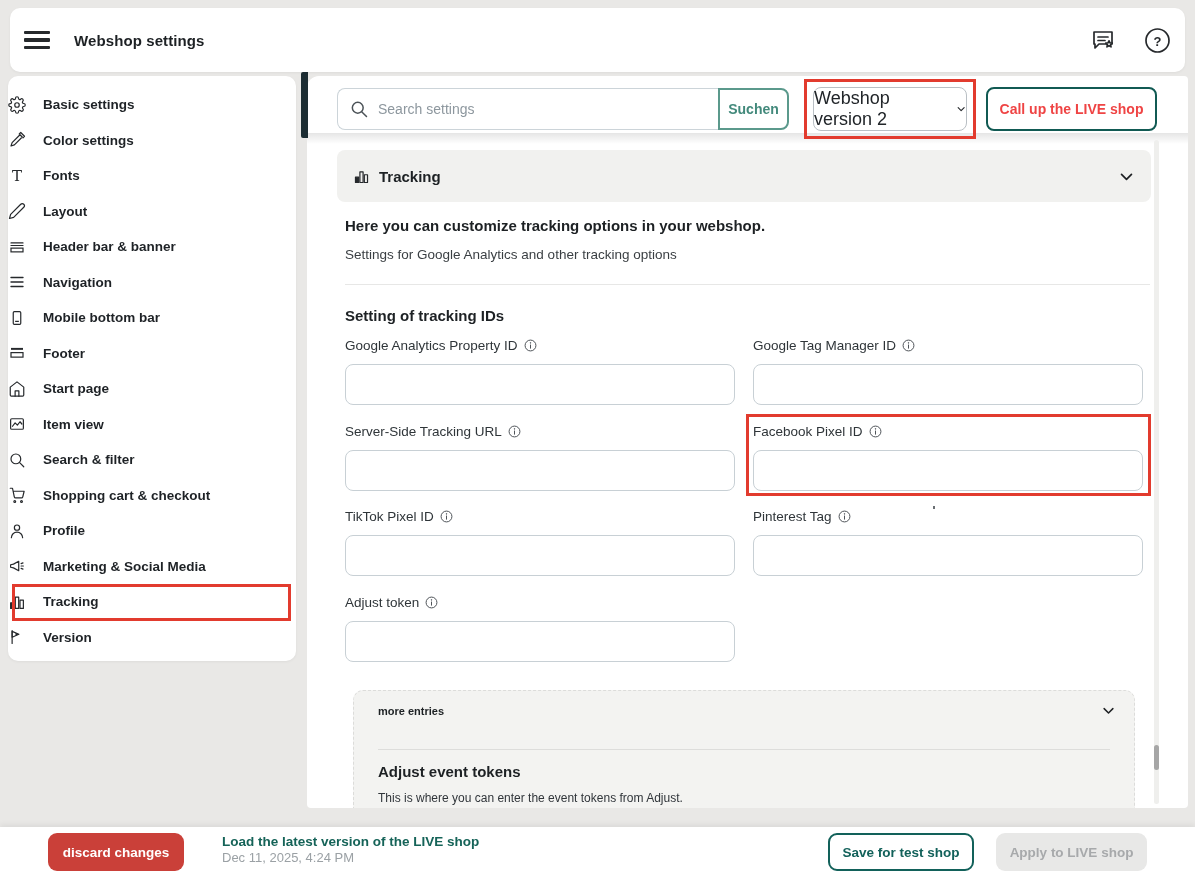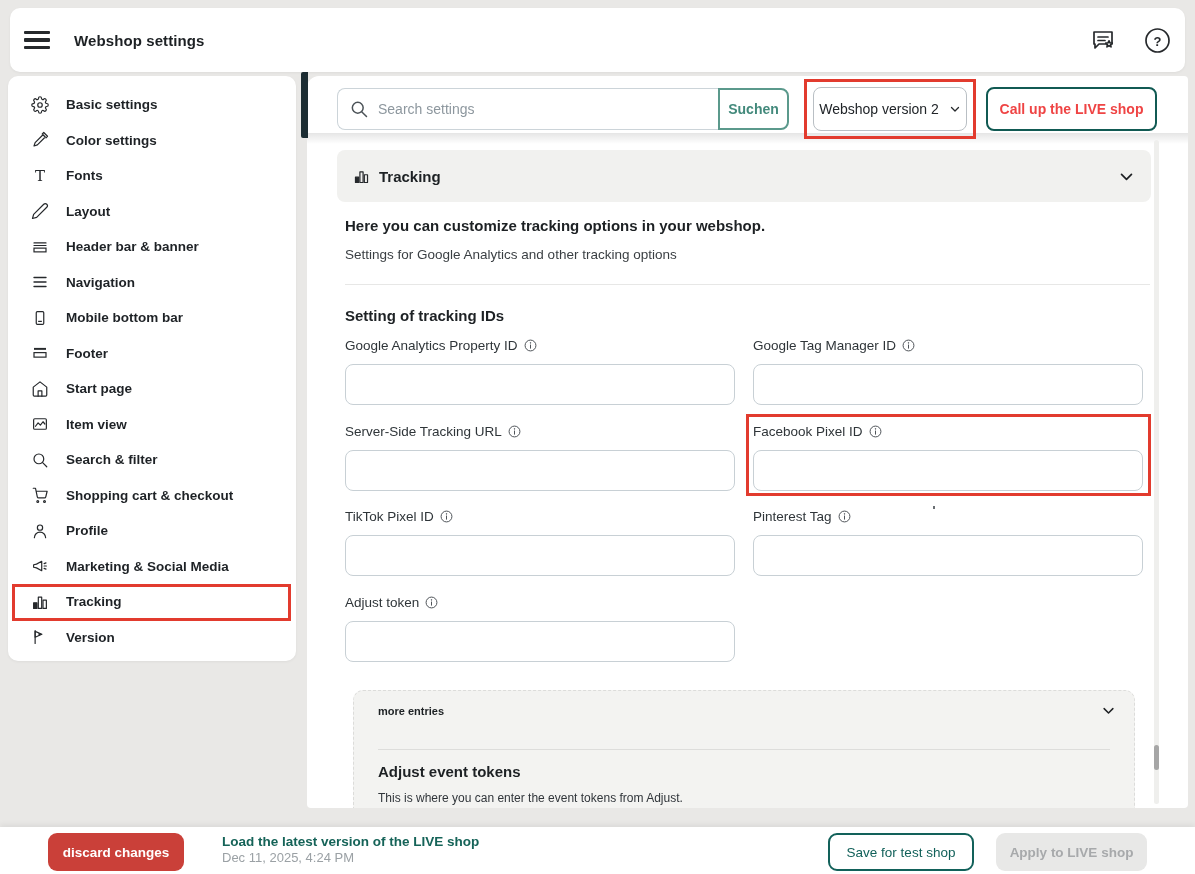--- a/index.html
+++ b/index.html
@@ -10,21 +10,21 @@
   .app-header { position:absolute; left:10px; top:8px; width:1175px; height:64px; background:#fff;
     border-radius:10px; box-shadow:0 1px 3px rgba(0,0,0,.05); display:flex; align-items:center; padding:0 14px; z-index:4; }
   .burger { width:26px; height:19px; display:flex; flex-direction:column; justify-content:space-between; cursor:pointer; }
   .burger span { display:block; height:3.4px; background:#26292c; border-radius:1px; }
   .app-title { font-weight:bold; font-size:15px; margin-left:24px; letter-spacing:.1px; }
   .header-right { margin-left:auto; display:flex; align-items:center; gap:28px; }
 
   
   .sidebar { position:absolute; left:8px; top:76px; width:288px; height:585px; background:#fff;
     border-radius:10px; box-shadow:0 1px 3px rgba(0,0,0,.05); padding-top:11px; z-index:2; }
-  .side-item { height:35.5px; display:flex; align-items:center; padding-left:23px; gap:17px; cursor:pointer; position:relative; }
+  .side-item { height:35.5px; display:flex; align-items:center; gap:17px; cursor:pointer; position:relative; }
   .side-item .lbl { font-weight:bold; font-size:13.5px; color:#1e2226; }
   .side-highlight { position:absolute; left:4px; top:508px; width:279px; height:37px;
     border:3px solid #e23b2e; pointer-events:none; z-index:3; }
 
   
   .main { position:absolute; left:307px; top:76px; width:881px; height:732px; background:#fff;
     border-radius:12px 4px 4px 4px; overflow:hidden; z-index:2; }
   .dark-sliver { position:absolute; left:301px; top:72px; width:7px; height:66px; background:#1c2d33; z-index:3; border-radius:2px 0 0 2px; }
   .main-shadow { position:absolute; left:0; top:57px; width:100%; height:11px;
     background:linear-gradient(rgba(0,0,0,.10), rgba(0,0,0,0)); pointer-events:none; }
@@ -33,21 +33,21 @@
   .search-box { position:absolute; left:30px; top:12px; display:flex; height:42px; }
   .search-wrap { position:relative; }
   .search-input { width:381px; height:42px; border:1px solid #ccd4d9; border-right:none; border-radius:8px 0 0 8px;
     padding:0 12px 0 40px; font-size:14px; color:#333; outline:none; font-family:"Liberation Sans",sans-serif; }
   .search-input::placeholder { color:#8d979e; }
   .search-glyph { position:absolute; left:12px; top:11px; }
   .suchen-btn { width:71px; height:42px; border:2px solid #5b998c; border-radius:0 8px 8px 0; background:#fff;
     color:#42897b; font-weight:bold; font-size:14px; cursor:pointer; font-family:"Liberation Sans",sans-serif; }
   .version-highlight { position:absolute; left:497px; top:3px; width:172px; height:60px; border:3px solid #e23b2e; pointer-events:none; z-index:5; }
   .version-select { position:absolute; left:506px; top:11px; width:154px; height:44px; border:1px solid #b9bfc4; border-radius:8px;
-    background:#fff; display:flex; align-items:center; justify-content:center; gap:10px; font-size:14px; color:#212529; cursor:pointer; }
+    background:#fff; display:flex; align-items:center; justify-content:center; gap:10px; font-size:18px; color:#212529; cursor:pointer; }
   .live-btn { position:absolute; left:679px; top:11px; width:171px; height:44px; border:2px solid #115a53; border-radius:8px;
     background:#fff; color:#ef4444; font-weight:bold; font-size:14px; cursor:pointer; font-family:"Liberation Sans",sans-serif; }
 
   
   .section-bar { position:absolute; left:30px; top:74px; width:814px; height:52px; background:#f1f1ef; border-radius:8px;
     display:flex; align-items:center; padding-left:16px; gap:9px; cursor:pointer; }
   .section-bar .ttl { font-weight:bold; font-size:15px; }
   .section-chevron { position:absolute; right:16px; top:18px; }
   .intro-title { position:absolute; left:38px; top:141px; font-weight:bold; font-size:15px; }
   .intro-sub { position:absolute; left:38px; top:171px; font-size:13.5px; color:#3a3f43; }
@@ -76,21 +76,21 @@
 
   
   .bottom-bar { position:absolute; left:0; bottom:0; width:1195px; height:47px; background:#fff;
     box-shadow:0 -2px 6px rgba(0,0,0,.07); z-index:6; }
   .discard-btn { position:absolute; left:48px; top:6px; width:136px; height:38px; background:#ca4039; border:none;
     border-radius:9px; color:#fff; font-weight:bold; font-size:13.5px; cursor:pointer; font-family:"Liberation Sans",sans-serif; }
   .load-group { position:absolute; left:222px; top:6px; cursor:pointer; }
   .load-label { font-weight:bold; font-size:13.5px; color:#156358; line-height:17px; }
   .load-time { font-size:13px; color:#9ba1a5; line-height:16px; }
   .save-btn { position:absolute; left:828px; top:6px; width:146px; height:38px; background:#fff; border:2px solid #12615a;
-    border-radius:9px; color:#12615a; font-weight:normal; font-size:13.5px; cursor:pointer; font-family:"Liberation Sans",sans-serif; }
+    border-radius:9px; color:#12615a; font-weight:bold; font-size:13.5px; cursor:pointer; font-family:"Liberation Sans",sans-serif; }
   .apply-btn { position:absolute; left:996px; top:6px; width:151px; height:38px; background:#e8e8e7; border:none;
     border-radius:9px; color:#a7a9ab; font-weight:bold; font-size:13.5px; font-family:"Liberation Sans",sans-serif; }
 
   svg.ic { display:block; }
 </style>
 </head>
 <body>
 
 <header class="app-header">
   <div class="burger">

